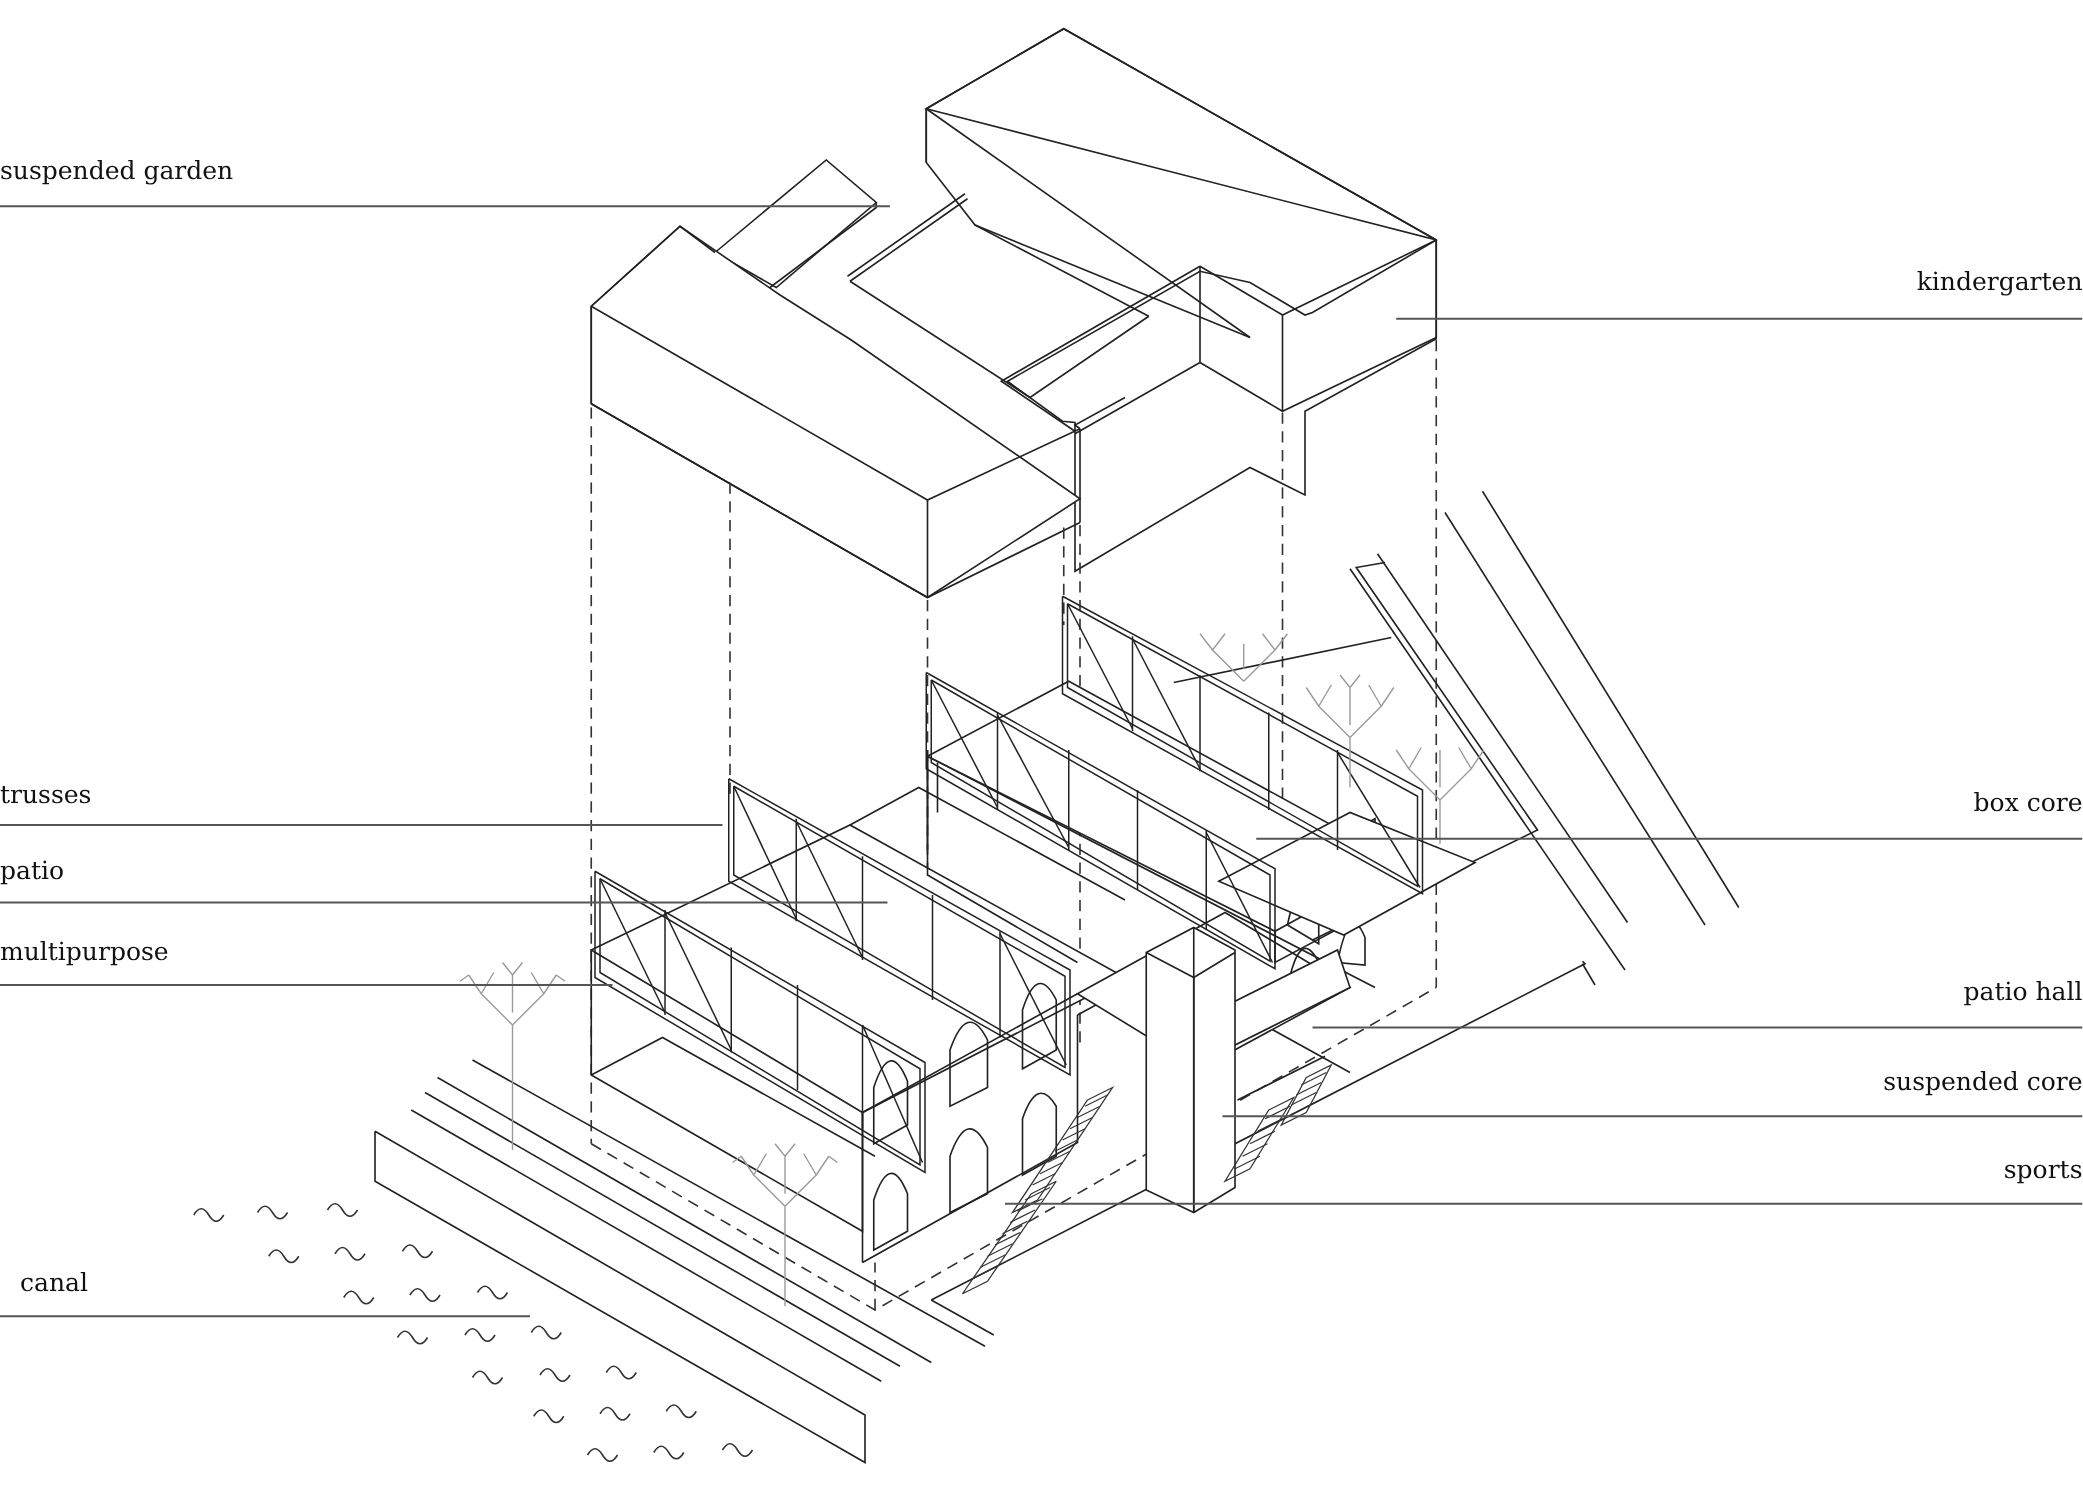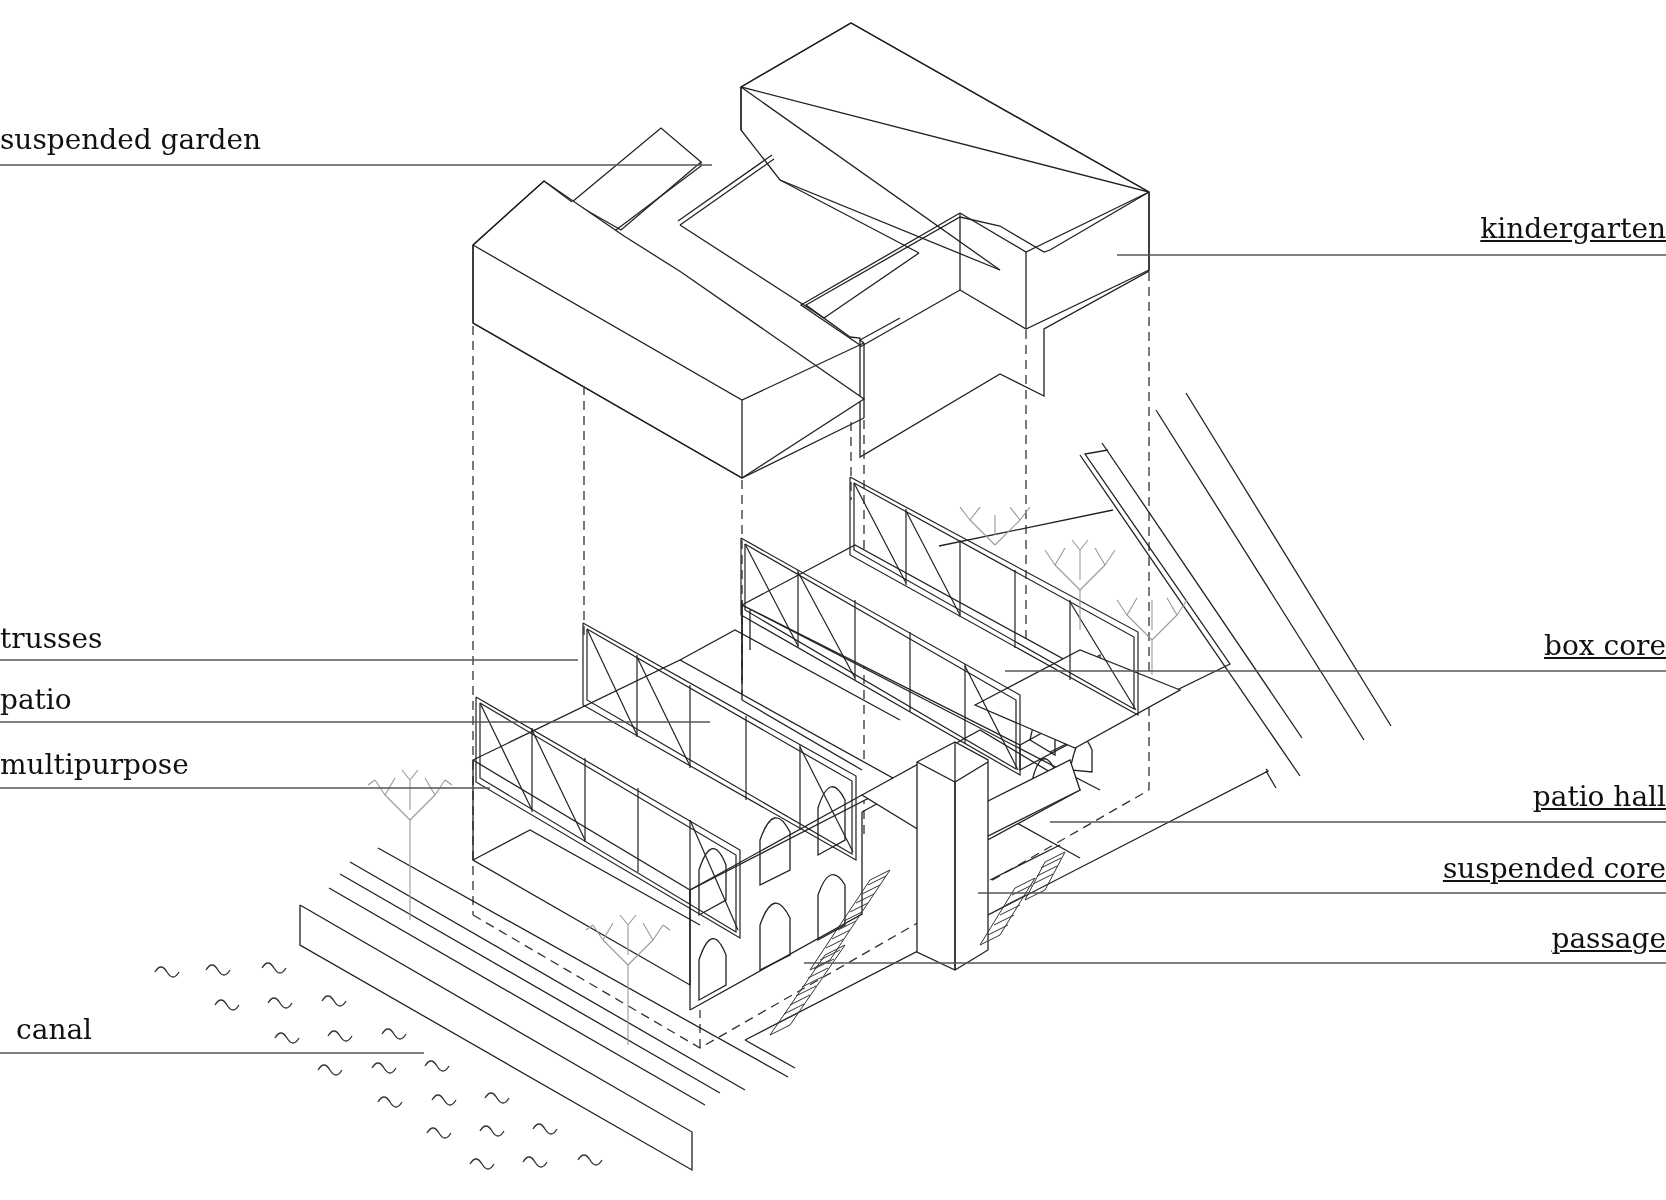--- a/index.html
+++ b/index.html
@@ -9,27 +9,27 @@
     .lnw { stroke: #222; stroke-width: 1.3; fill: #fff; }
     .dash { stroke: #333; stroke-width: 1.3; fill: none; stroke-dasharray: 9 6; }
     .leader { stroke: #555; stroke-width: 1.6; }
     .tree { stroke: #999; stroke-width: 1.1; fill: none; }
     .truss { stroke: #222; stroke-width: 1.2; fill: none; }
     .stair { stroke: #333; stroke-width: 1; fill: none; }
     .wave { stroke: #333; stroke-width: 1.3; fill: none; }
     .label {
       position: absolute;
       font-family: "DejaVu Serif", "Liberation Serif", serif;
-      font-size: 28px;
+      font-size: 20px;
       color: #111;
       white-space: nowrap;
       line-height: 1;
       letter-spacing: 0;
     }
-    .label.right { text-align: right; text-decoration: underline; }
+    .label.right { text-align: right; }
   </style>
 </head>
 <body>
 
 <svg id="drawing" viewBox="0 0 1666 1200" xmlns="http://www.w3.org/2000/svg">
 
   <g>
 
     <polygon class="lnw" points="741,87 851,23 1149,192 1050,250 1044,252 1000,226 960,217 806,305 850,337 860,338 860,457 1000,374 1044,396 1044,329 1149,271 1149,192"></polygon>
 
@@ -283,13 +283,13 @@
 <div class="label" style="left:0px; top:126px;">suspended garden</div>
 <div class="label" style="left:0px; top:625px;">trusses</div>
 <div class="label" style="left:0px; top:686px;">patio</div>
 <div class="label" style="left:0px; top:751px;">multipurpose</div>
 <div class="label" style="left:16px; top:1016px;">canal</div>
 
 <div class="label right" style="right:0px; top:215px;">kindergarten</div>
 <div class="label right" style="right:0px; top:632px;">box core</div>
 <div class="label right" style="right:0px; top:783px;">patio hall</div>
 <div class="label right" style="right:0px; top:855px;">suspended core</div>
-<div class="label right" style="right:0px; top:925px;">passage</div>
+<div class="label right" style="right:0px; top:925px;">sports</div>
 
 </body></html>

